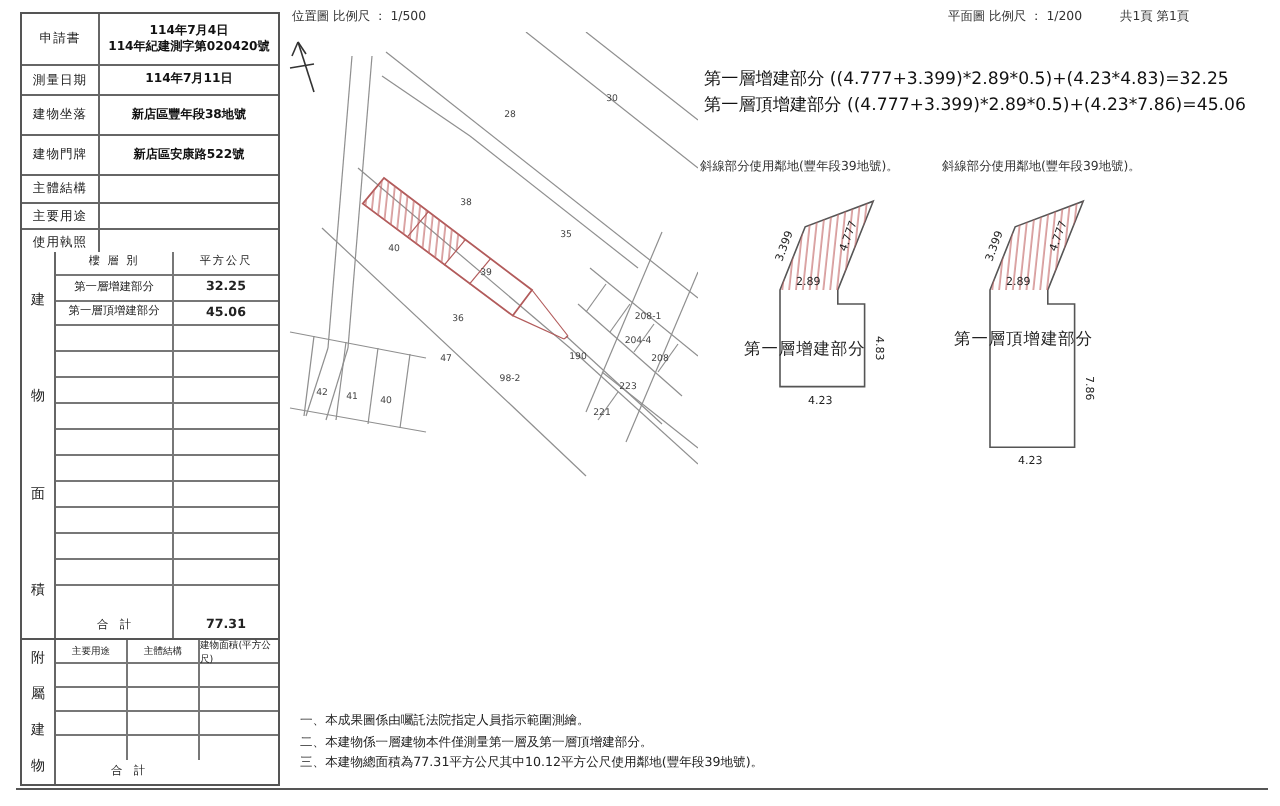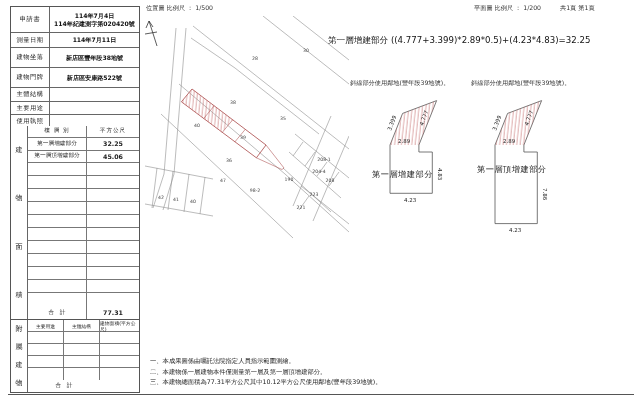--- a/index.html
+++ b/index.html
@@ -30,21 +30,21 @@
   .val{font-size:6.3px;font-weight:600;}
   .a1{width:36px;border-right:1px solid #777;}
   .a2{width:36px;border-right:1px solid #777;}
   .a3{flex:1;}
   .ahdr{font-size:4.8px;}
   
   .map{left:143px;top:16px;width:206px;height:344px;}
   .map svg{position:absolute;left:0;top:0;}
   .maplab{position:absolute;font-size:4.6px;color:#444;white-space:nowrap;transform:translate(-50%,-50%);}
   
-  .formulas{left:328px;top:34px;font-size:8.6px;line-height:13px;color:#111;white-space:nowrap;}
+  .formulas{left:352px;top:34px;font-size:8.6px;line-height:13px;color:#111;white-space:nowrap;}
   .cap{font-size:6.2px;color:#333;white-space:nowrap;}
   .diag text{fill:#222;}
   .dim{font-size:5.5px;}
   .dname{font-size:8.2px;letter-spacing:.5px;}
   
   .notes{left:150px;top:356px;font-size:6.3px;line-height:10.5px;color:#222;}
   .botline{left:8px;top:394px;width:626px;border-top:1px solid #555;height:0;}
 </style>
 </head>
 <body>
@@ -288,20 +288,21 @@
         <span class="maplab" style="left: 181px; top: 143px;">208-1</span>
         <span class="maplab" style="left: 176px; top: 155px;">204-4</span>
         <span class="maplab" style="left: 187px; top: 164px;">208</span>
         <span class="maplab" style="left: 171px; top: 178px;">223</span>
         <span class="maplab" style="left: 158px; top: 191px;">221</span>
       </div>
   </div>
 
   <div class="abs formulas" id="formula-lines">
       <div>第一層增建部分 ((4.777+3.399)*2.89*0.5)+(4.23*4.83)=32.25</div>
+      <div>第一層頂增建部分 ((4.777+3.399)*2.89*0.5)+(4.23*7.86)=45.06</div>
     </div>
 
   <div class="abs cap" style="left:350px;top:79px;">斜線部分使用鄰地(豐年段39地號)。</div>
   <div class="abs cap" style="left:471px;top:79px;">斜線部分使用鄰地(豐年段39地號)。</div>
 
   <svg class="abs diag" style="left:372px;top:90px;" width="112" height="120" viewBox="0 0 112 120">
     <path d="M18,55 L30.6,23.4 L64.6,10.6 L46.9,55 L46.9,62 L60.3,62 L60.3,103.3 L18,103.3 Z" fill="none" stroke="#555" stroke-width="0.8"></path>
     <polygon points="18,55 30.6,23.4 64.6,10.6 46.9,55" fill="url(#hatch)"></polygon>
     <text class="dim" x="19" y="41" transform="rotate(-70 19 41)">3.399</text>
     <text class="dim" x="51" y="36" transform="rotate(-70 51 36)">4.777</text>

